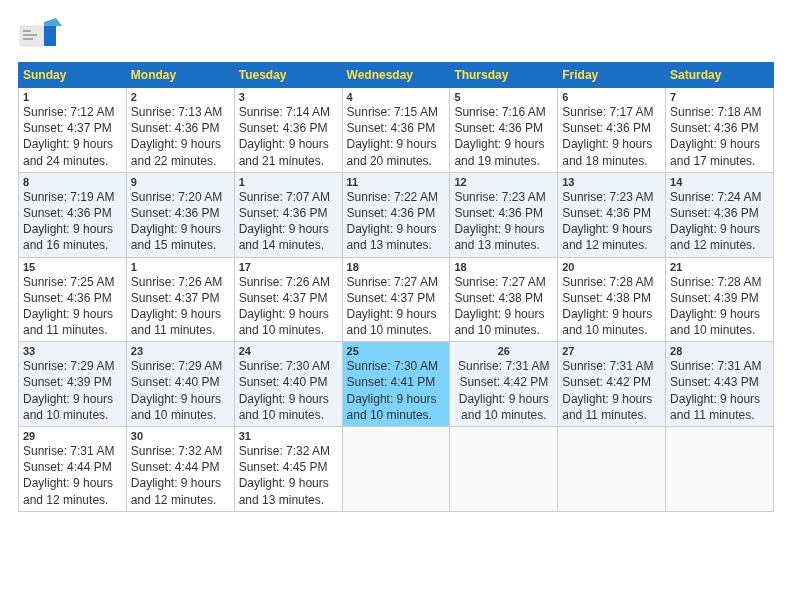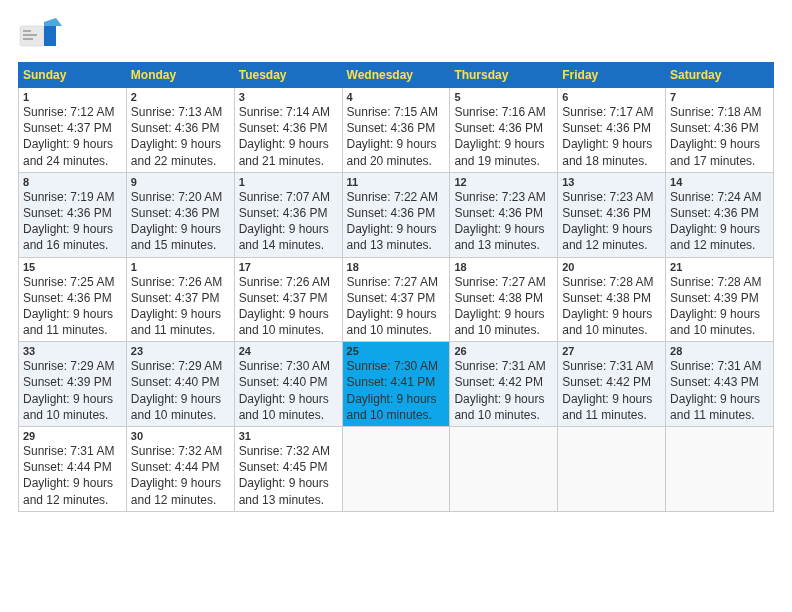--- a/index.html
+++ b/index.html
@@ -332,29 +332,29 @@
           </div>
         </td>
           <td style="background: rgb(238, 242, 249);">
           <span class="day-num">24</span>
           <div class="day-info">
             <span>Sunrise: 7:30 AM</span><br>
             <span>Sunset: 4:40 PM</span><br>
             <span>Daylight: 9 hours and 10 minutes.</span>
           </div>
         </td>
-          <td style="background: #0ea5e9;">
+          <td style="background: #7dd3fc;">
           <span class="day-num">25</span>
           <div class="day-info">
             <span>Sunrise: 7:30 AM</span><br>
             <span>Sunset: 4:41 PM</span><br>
             <span>Daylight: 9 hours and 10 minutes.</span>
           </div>
         </td>
-          <td style="background: rgb(238, 242, 249);">
+          <td style="background: rgb(238, 242, 249); text-align: center;">
           <span class="day-num">26</span>
           <div class="day-info">
             <span>Sunrise: 7:31 AM</span><br>
             <span>Sunset: 4:42 PM</span><br>
             <span>Daylight: 9 hours and 10 minutes.</span>
           </div>
         </td>
           <td style="background: rgb(238, 242, 249);">
           <span class="day-num">27</span>
           <div class="day-info">

